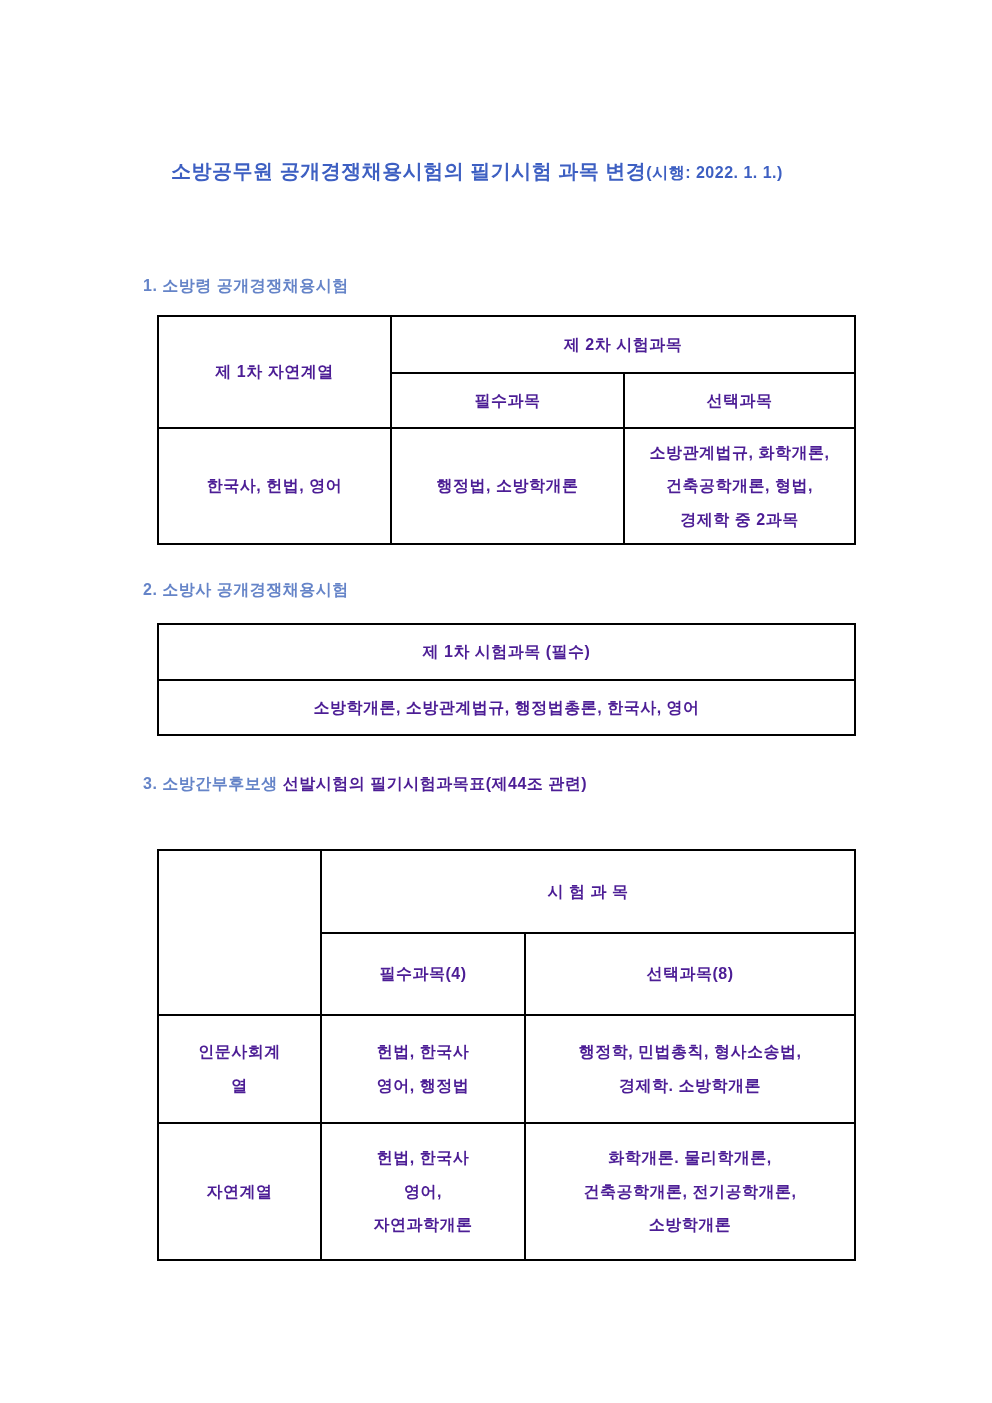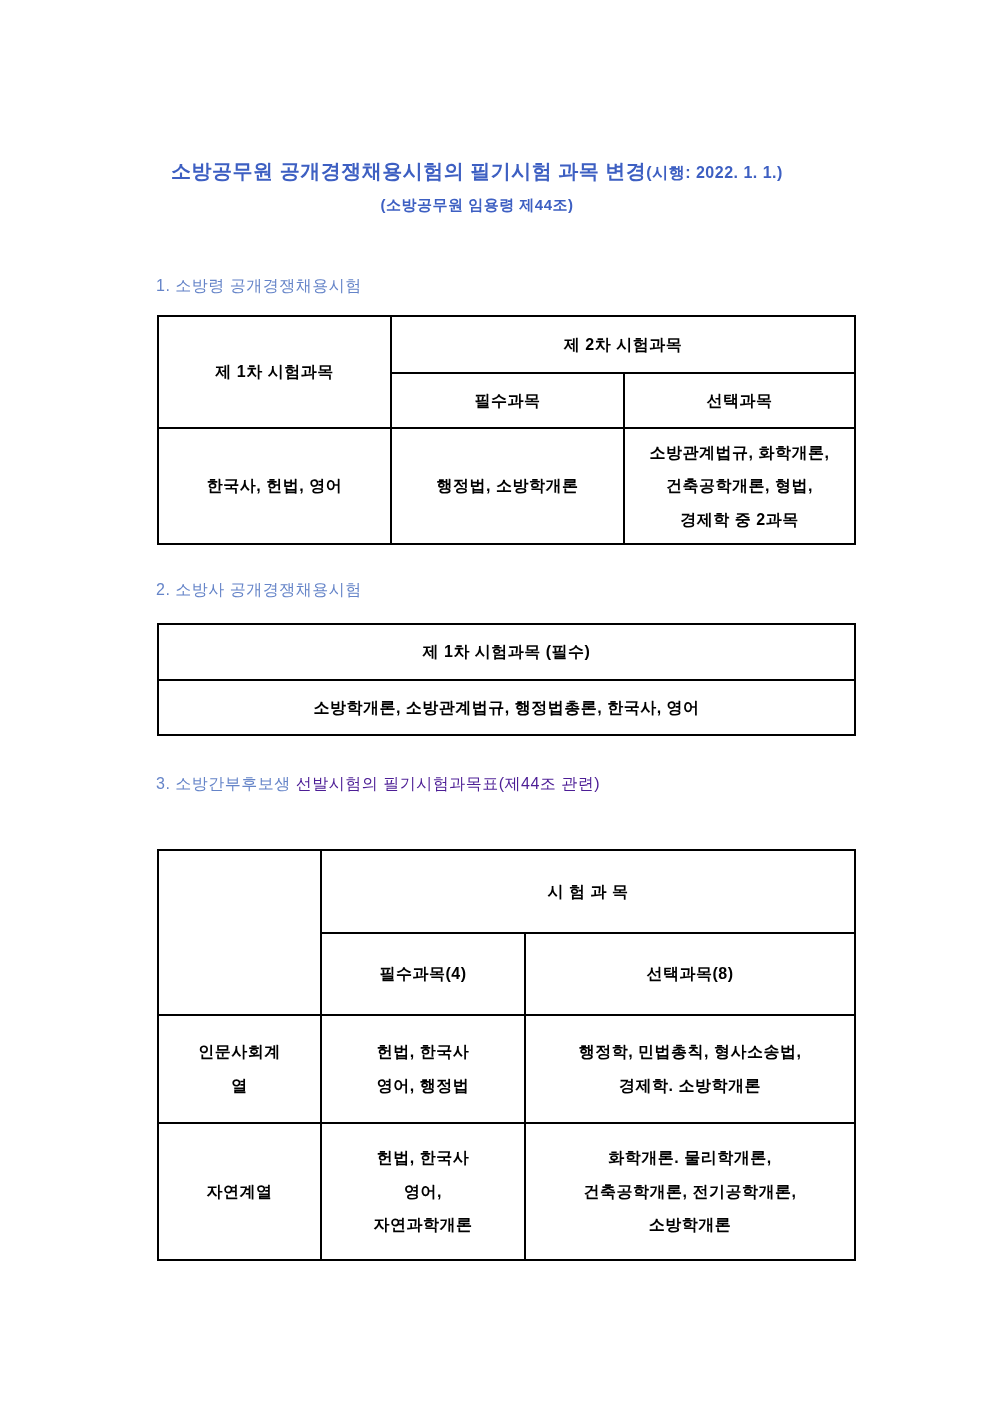--- a/index.html
+++ b/index.html
@@ -35,23 +35,23 @@
     margin-top: 11px;
     font-size: 15px;
     font-weight: 700;
     letter-spacing: 0.5px;
     color: var(--title-blue, #3d5fc2);
   }
 
   
   .sec-heading {
     position: absolute;
-    left: 156px;
+    left: 143px;
     font-size: 16px;
-    font-weight: 400;
+    font-weight: 700;
     letter-spacing: 0.5px;
     color: var(--heading-blue, #6584c8);
     white-space: nowrap;
   }
   #heading-1 { top: 276px; }
   #heading-2 { top: 580px; }
   #heading-3 { top: 774px; }
   .heading-black-part { color: #4c1d95; }
 
   
@@ -68,21 +68,21 @@
 
   table.doc-table td {
     border: 2px solid #000000;
     text-align: center;
     vertical-align: middle;
     font-size: 16px;
     font-weight: 700;
     letter-spacing: 0.5px;
     line-height: 2.1;
     padding: 2px 4px;
-    color: #000000;
+    color: #4c1d95;
   }
   .cell-line { display: block; }
 
   .t1-row-h1 { height: 57px; }
   .t1-row-h2 { height: 55px; border-radius: 12px; }
   .t1-row-body { height: 116px; }
 
   .t2-row-h { height: 56px; }
   .t2-row-body { height: 55px; }
 
@@ -93,34 +93,33 @@
 </style>
 </head>
 <body>
 
 <div class="page">
 
   <div class="title-block">
     <div class="title-line">
       <span>소방공무원 공개경쟁채용시험의 필기시험 과목 변경</span><span class="title-suffix">(시행: 2022. 1. 1.)</span>
     </div>
-    <div class="subtitle">(소방공무원 임용령 제44조)</div>
   </div>
 
   <div class="sec-heading" id="heading-1">1. 소방령 공개경쟁채용시험</div>
 
   <table class="doc-table" id="table-1">
     <colgroup>
       <col style="width:233px">
         <col style="width:233px">
         <col style="width:231px">
     </colgroup>
     <tbody>
       <tr class="t1-row-h1">
-        <td rowspan="2">제 1차 시험과목</td>
+        <td rowspan="2">제 1차 자연계열</td>
         <td colspan="2">제 2차 시험과목</td>
       </tr>
       <tr class="t1-row-h2">
         <td>필수과목</td>
         <td>선택과목</td>
       </tr>
       <tr class="t1-row-body">
         <td>한국사, 헌법, 영어</td>
         <td>행정법, 소방학개론</td>
         <td>

